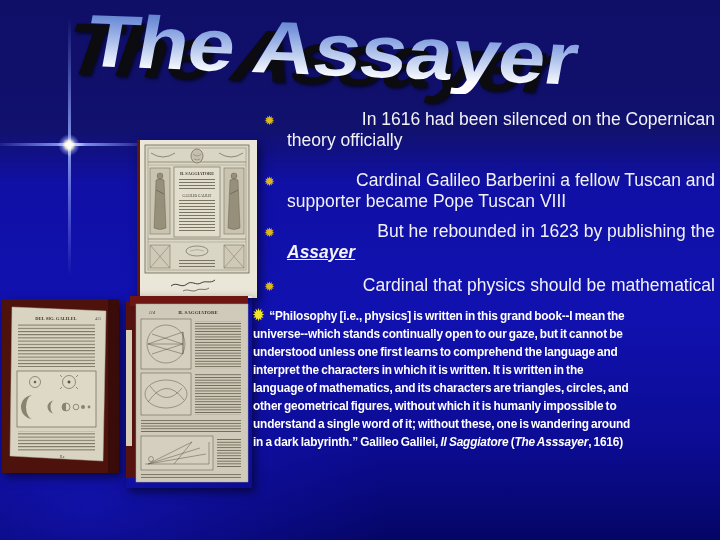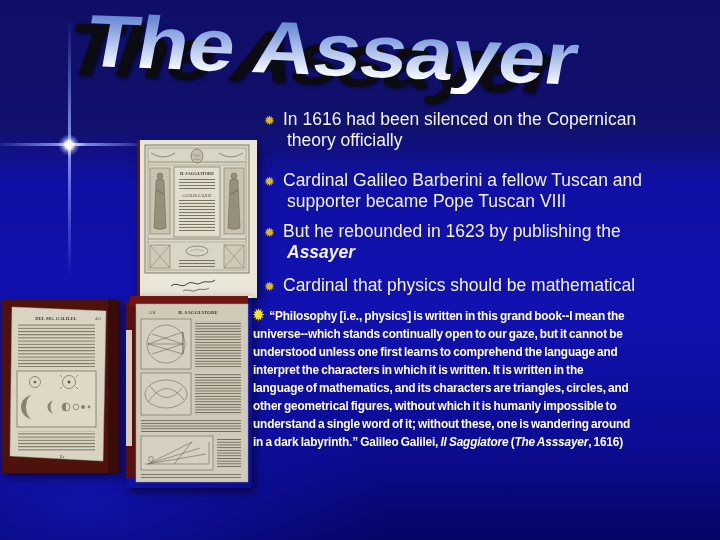--- a/index.html
+++ b/index.html
@@ -32,23 +32,23 @@
     -webkit-background-clip:text;background-clip:text;-webkit-text-fill-color:transparent;}
 
   
   .photo{position:absolute;box-shadow:3px 4px 9px rgba(0,0,0,.55);}
   .photo svg{display:block;}
   .svgtext{font-family:"Liberation Serif",serif;fill:#3f3a2e;}
 
   
   .bullet{position:absolute;left:253px;width:462px;font-size:17.5px;line-height:20.5px;color:#f2f2f5;}
   .bullet .star{position:absolute;left:11px;top:2px;font-size:13px;color:#dcb71e;}
-  .bullet .bt{display:block;margin-left:30px;white-space:nowrap;}
+  .bullet .bt{display:block;margin-left:30px;white-space:nowrap;text-align:right;}
   .bullet .bt2{display:block;margin-left:34px;white-space:nowrap;}
-  .em{font-style:italic;font-weight:bold;}
+  .em{font-style:italic;font-weight:bold;text-decoration:underline;}
   .i{font-style:italic;}
 
   
   .quote{position:absolute;left:253px;top:306px;width:530px;transform:scaleX(.878);transform-origin:left top;
     font-weight:bold;font-size:13.5px;line-height:18px;letter-spacing:-0.2px;word-spacing:-1px;
     color:#ffffff;white-space:pre;}
   .qstar{font-size:15px;color:#f0e42e;margin-right:6px;letter-spacing:0;}
 </style>
 </head>
 <body>

